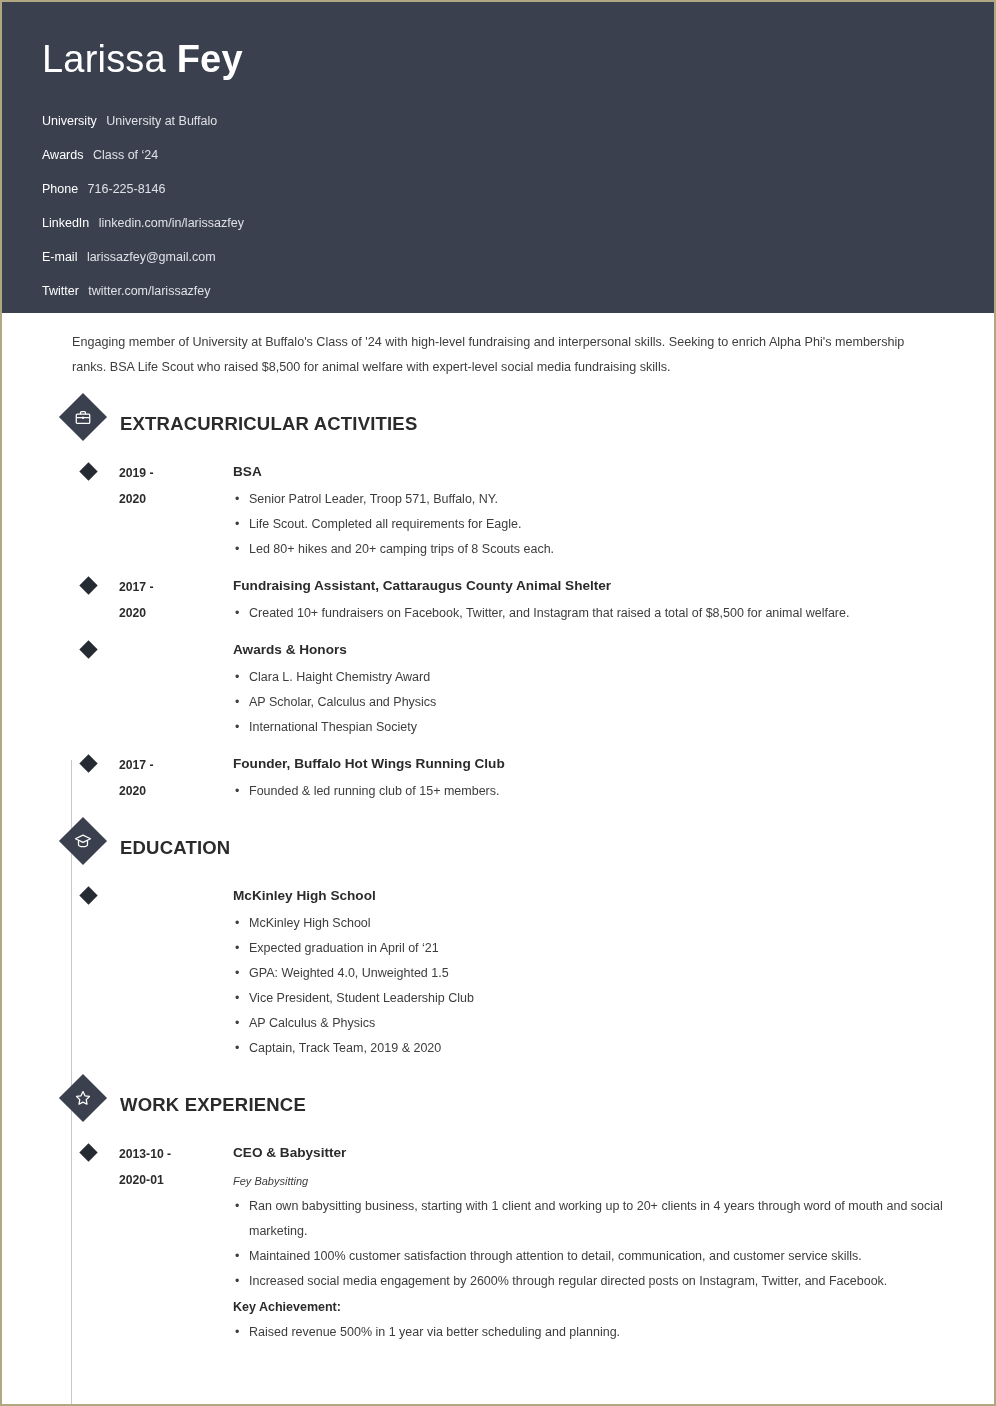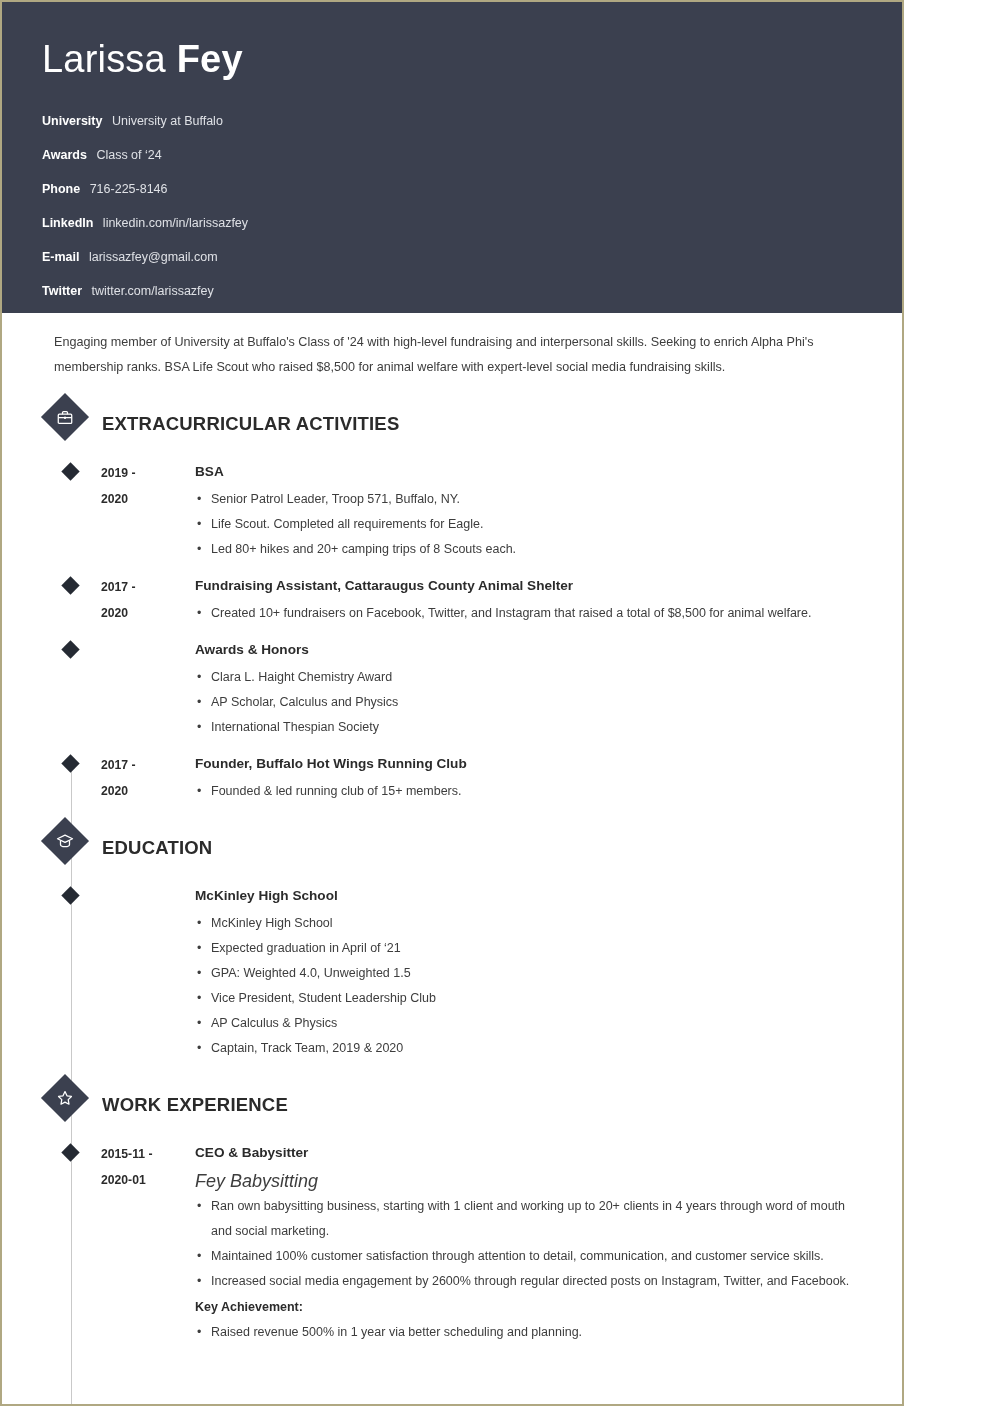--- a/index.html
+++ b/index.html
@@ -6,21 +6,21 @@
 
   html, body {
     width: 996px;
     height: 1406px;
     background: #ffffff;
     font-family: "Liberation Sans", sans-serif;
   }
 
   #page {
     position: relative;
-    width: 904px;
+    width: 996px;
     height: 1406px;
     background: #ffffff;
     border: 2px solid #b0a882;
     overflow: hidden;
   }
 
   
   .header {
     background: #3b404f;
     padding: 34px 0 26px 40px;
@@ -37,34 +37,34 @@
   }
   .name .last { font-weight: 700; }
 
   .contact-row {
     margin-bottom: 11px;
     line-height: 22px;
     white-space: nowrap;
   }
   .contact-label {
     color: #ffffff;
-    font-weight: 700;
+    font-weight: 400;
     font-size: 12.5px;
   }
   .contact-value {
     color: #dfe1e6;
     font-weight: 400;
     font-size: 12.5px;
     margin-left: 5px;
   }
 
   
   .body-wrap {
     position: relative;
-    padding: 0 40px 0 0;
+    padding: 0 40px 0 18px;
   }
 
   .summary {
     margin: 17px 40px 0 52px;
     color: #3d3d3d;
     font-size: 12.6px;
     line-height: 25px;
     max-width: 880px;
   }
 
@@ -113,20 +113,21 @@
     color: #2b2b2b;
     letter-spacing: 0.2px;
   }
 
   
   .entry {
     position: relative;
     display: flex;
     padding-left: 58px;
     margin-top: 11px;
+    gap: 20px;
   }
 
   .marker {
     position: absolute;
     left: 62px;
     top: 6px;
     width: 13px;
     height: 13px;
     background: #252a33;
     transform: rotate(45deg);
@@ -151,21 +152,21 @@
 
   .entry-title {
     font-size: 13.6px;
     font-weight: 700;
     color: #2b2b2b;
     line-height: 26px;
     margin-bottom: 2px;
   }
 
   .entry-sub {
-    font-size: 18px;
+    font-size: 11px;
     font-style: italic;
     color: #3d3d3d;
     line-height: 26px;
   }
 
   .entry-label {
     font-size: 12.5px;
     font-weight: 700;
     color: #2b2b2b;
     line-height: 26px;
@@ -346,21 +347,21 @@
           <svg width="18" height="18" viewBox="0 0 24 24" fill="none" stroke="#ffffff" stroke-width="1.7" stroke-linejoin="round">
             <path d="M12 3.4l2.66 5.65 5.94.87-4.3 4.3 1.02 6.05L12 17.42l-5.32 2.85 1.02-6.05-4.3-4.3 5.94-.87L12 3.4z"></path>
           </svg>
         </div>
         <div class="section-title">WORK EXPERIENCE</div>
       </div>
 
       <div class="entry">
         <div class="marker"></div>
         <div class="dates">
-          <span>2015-11 -</span>
+          <span>2013-10 -</span>
           <span class="d2">2020-01</span>
         </div>
         <div class="entry-body">
           <div class="entry-title">CEO &amp; Babysitter</div>
           <div class="entry-sub">Fey Babysitting</div>
           <ul class="bullets">
             <li>Ran own babysitting business, starting with 1 client and working up to 20+ clients in 4 years through word of mouth and social marketing.</li>
             <li>Maintained 100% customer satisfaction through attention to detail, communication, and customer service skills.</li>
             <li>Increased social media engagement by 2600% through regular directed posts on Instagram, Twitter, and Facebook.</li>
           </ul>

